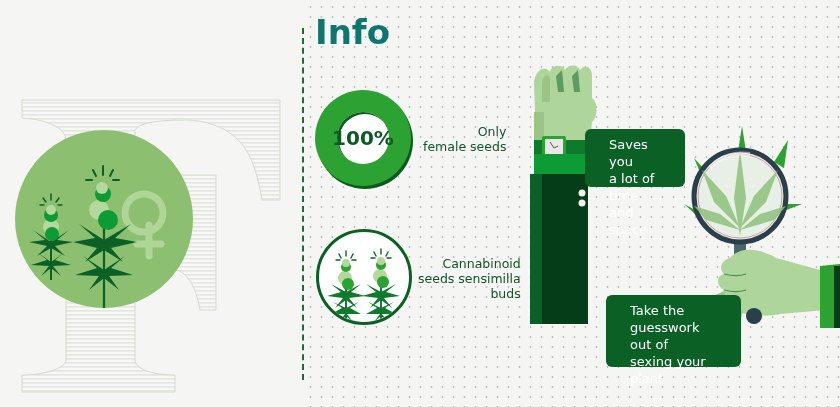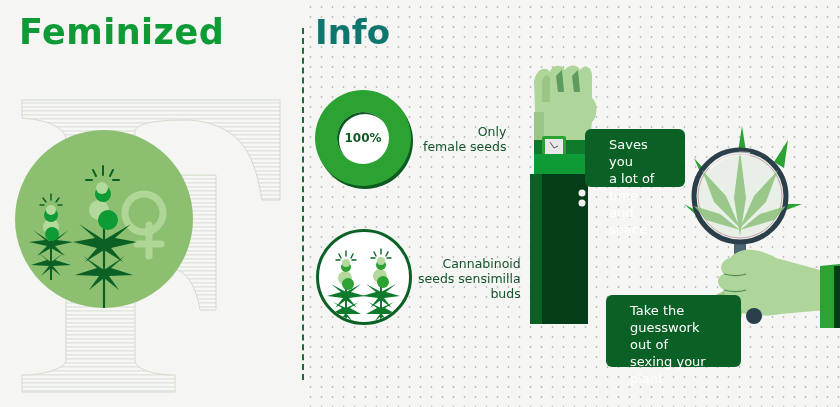--- a/index.html
+++ b/index.html
@@ -9,21 +9,21 @@
     background-color:#f5f5f3;
     background-image:radial-gradient(circle,#bdbdbd 0.8px,transparent 1.2px);
     background-size:11px 10px;background-position:3px 2px;}
   .divider{position:absolute;left:302px;top:28px;height:352px;width:0;border-left:2px dashed #1e6b33;}
   .title{position:absolute;left:19px;top:14px;margin:0;color:#0e9a34;font-weight:bold;font-size:35px;line-height:36px;letter-spacing:0.5px;}
   .info-title{position:absolute;left:315px;top:12px;margin:0;color:#0f766e;font-weight:bold;font-size:34px;line-height:40px;}
   .letter-f{position:absolute;left:0;top:0;}
   .feature-circle{position:absolute;left:15px;top:130px;width:178px;height:178px;border-radius:50%;background:#8cc070;overflow:hidden;}
   .ring{position:absolute;left:315px;top:90px;width:96px;height:96px;border-radius:50%;background:#2ba232;box-shadow:2px 3px 0 #0d5a20;}
   .ring-inner{position:absolute;left:22px;top:22px;width:52px;height:52px;border-radius:50%;background:#fff;box-shadow:inset 2px 2px 0 #0d5a20;display:flex;align-items:center;justify-content:center;}
-  .ring-text{font-size:12px;font-weight:bold;color:#0b5a22;}
+  .ring-text{font-size:20px;font-weight:bold;color:#0b5a22;}
   .label{position:absolute;color:#14532d;font-size:12.5px;line-height:15px;text-align:right;}
   .buds-circle{position:absolute;left:316px;top:229px;width:90px;height:90px;border-radius:50%;background:#fff;border:3px solid #0b6125;overflow:hidden;}
   .bubble{position:absolute;background:#0b6125;color:#fff;border-radius:6px;font-size:13px;line-height:17px;padding:7px 24px;box-sizing:border-box;}
   svg{display:block;}
 </style>
 </head>
 <body>
 
 <div class="left-panel">
 
@@ -31,21 +31,21 @@
     <defs>
       <pattern id="stripes" width="8" height="4" patternUnits="userSpaceOnUse">
         <rect width="8" height="4" fill="#f7f7f5"></rect>
         <rect y="2.4" width="8" height="1" fill="#d8dcd4"></rect>
       </pattern>
     </defs>
     <path d="M22 100 H280 V200 H262 C255 160 245 125 190 120 C160 120 140 122 135 130 V175 H216 V310 H200 C196 285 185 270 175 270 H135 V360 C135 368 150 375 175 375 V392 H22 V375 C45 375 66 368 66 360 V140 C66 130 52 120 22 118 Z" fill="url(#stripes)" stroke="#d3dccb" stroke-width="1"></path>
   </svg>
 
   <h1 class="title">
-    <span>Feminized</span><br>
+    <br>
   </h1>
 
   <div class="feature-circle">
     <svg width="178" height="178" viewBox="0 0 178 178">
 
       <g fill="none" stroke="#b3d99c" stroke-width="7" opacity="0.9">
         <circle cx="129" cy="83" r="19"></circle>
         <line x1="134" y1="95" x2="134" y2="126" stroke-linecap="round"></line>
         <line x1="122" y1="114" x2="146" y2="114" stroke-linecap="round"></line>
       </g>

